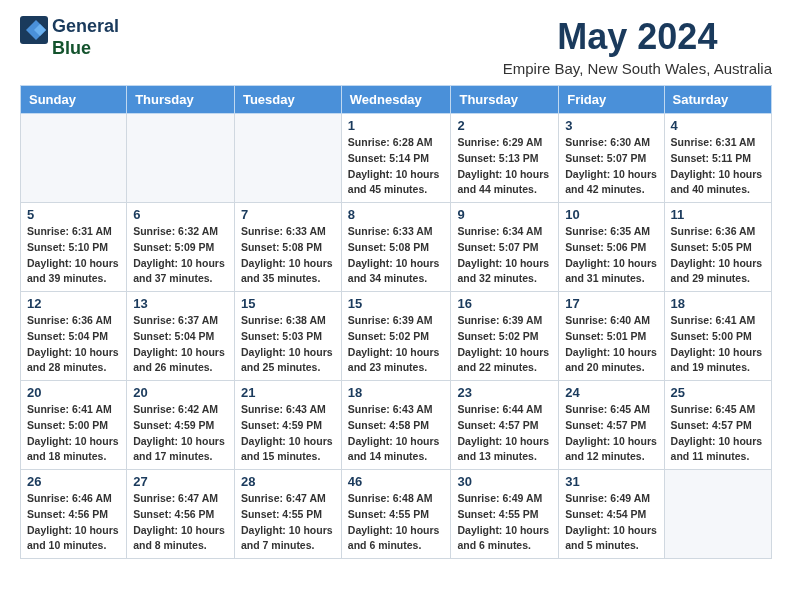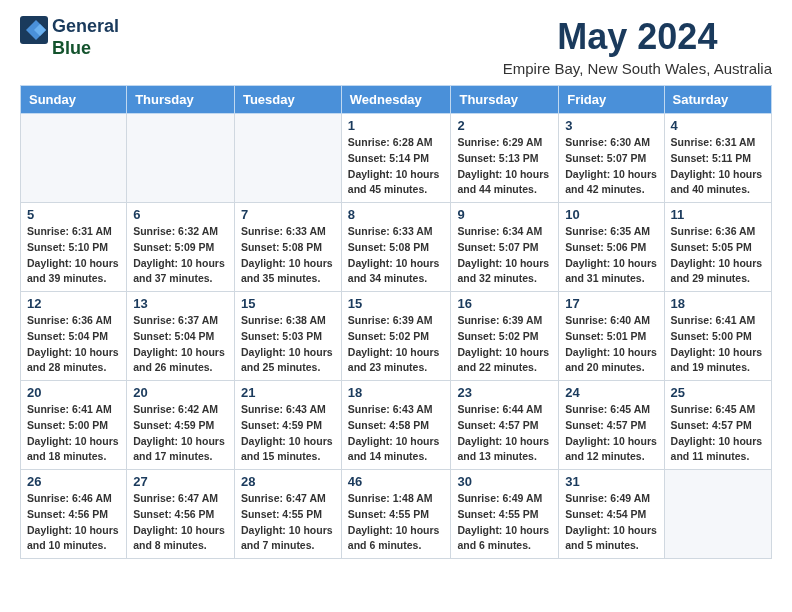--- a/index.html
+++ b/index.html
@@ -257,21 +257,21 @@
           </td>
           <td>
             <div class="day-num">28</div>
             <div class="day-info">Sunrise: 6:47 AM
 Sunset: 4:55 PM
 Daylight: 10 hours
 and 7 minutes.</div>
           </td>
           <td>
             <div class="day-num">46</div>
-            <div class="day-info">Sunrise: 1:48 AM
+            <div class="day-info">Sunrise: 6:48 AM
 Sunset: 4:55 PM
 Daylight: 10 hours
 and 6 minutes.</div>
           </td>
           <td>
             <div class="day-num">30</div>
             <div class="day-info">Sunrise: 6:49 AM
 Sunset: 4:55 PM
 Daylight: 10 hours
 and 6 minutes.</div>

